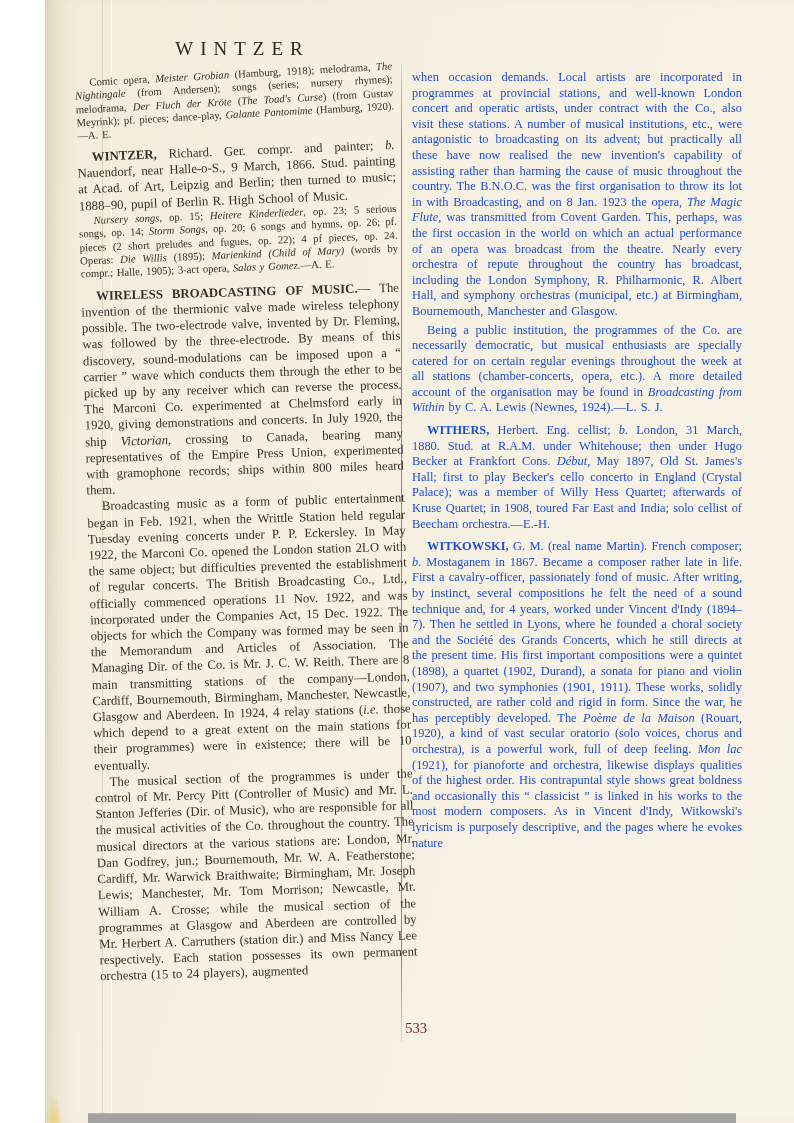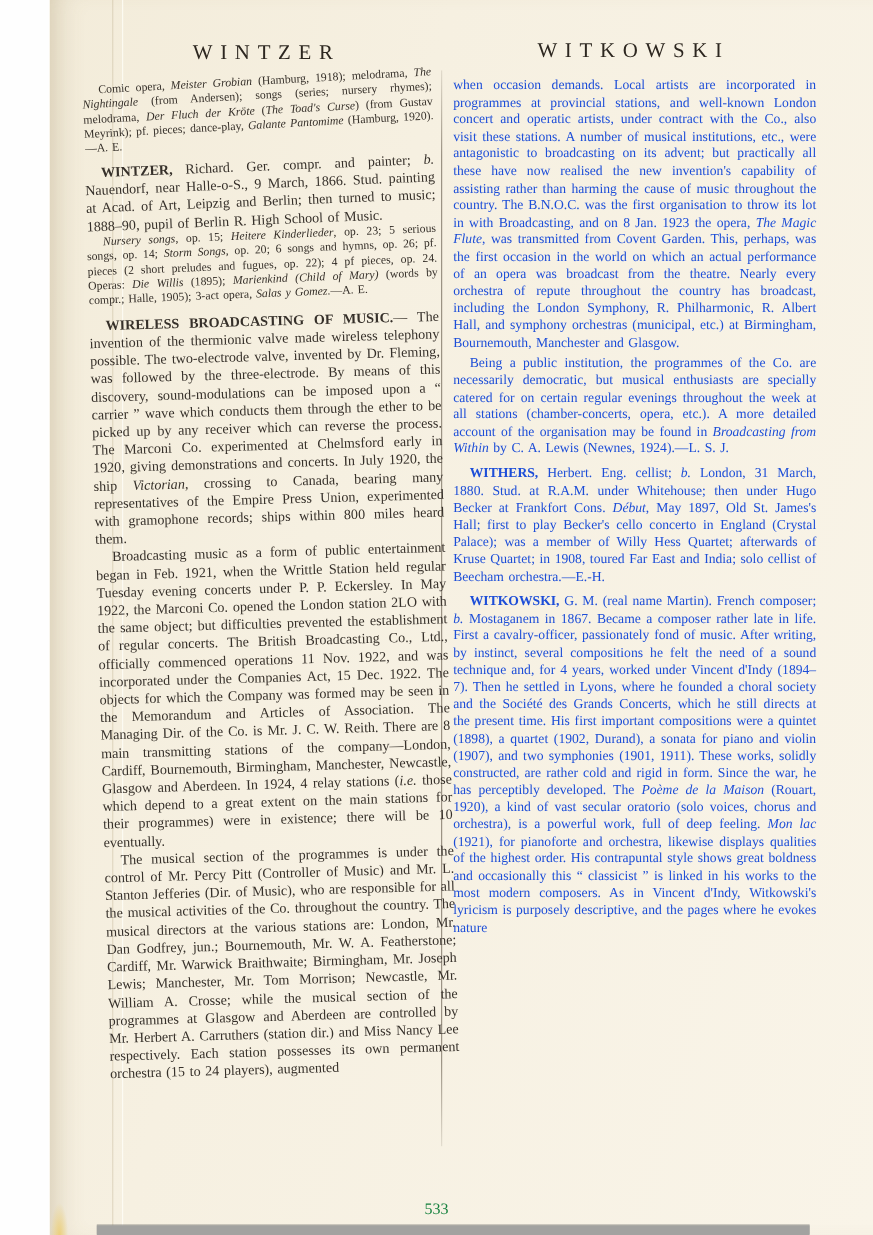--- a/index.html
+++ b/index.html
@@ -36,35 +36,34 @@
              word-spacing:1px;color:#1d4ed8;}
   .small{font-size:10.7px;line-height:13.3px;text-indent:14px;}
   .entry{margin-top:7px !important;}
   .gap-sm{margin-top:3px !important;}
   .noindent{text-indent:0 !important;}
   .tilt2{transform:rotate(-1.5deg);transform-origin:0 50%;display:block;}
   .tilt1{transform:rotate(-0.7deg);transform-origin:0 50%;display:block;}
   .it{font-style:italic;}
   .bd{font-weight:bold;}
   
-  .page-number{position:absolute;left:386px;top:1092px;width:60px;
-               font-size:14.5px;color:#15803d;}
+  .page-number{position:absolute;left:386px;top:1020px;width:60px;text-align:center;
+               font-size:14.5px;color:#7f1d1d;}
 </style>
 </head>
 <body>
 
 <div id="stage">
   <div class="scan-strip"></div>
   <div class="paper">
     <div class="crease c1"></div>
     <div class="crease c2"></div>
   </div>
 
   <div class="running-head rh-left">WINTZER</div>
-  <div class="running-head rh-right">WITKOWSKI</div>
 
   <div class="divider"></div>
 
   <div class="col col-left">
       <p class="small tilt2"><span>Comic opera, </span><span class="it">Meister Grobian</span><span> (Hamburg, 1918); melodrama, </span><span class="it">The Nightingale</span><span> (from Andersen); songs (series; nursery rhymes); melodrama, </span><span class="it">Der Fluch der Kröte</span><span> (</span><span class="it">The Toad's Curse</span><span>) (from Gustav Meyrink); pf. pieces; dance-play, </span><span class="it">Galante Pantomime</span><span> (Hamburg, 1920).—A. E.</span></p>
       <p class="entry tilt1"><span class="bd">WINTZER,</span><span> Richard.  Ger. compr. and painter; </span><span class="it">b.</span><span> Nauendorf, near Halle-o-S., 9 March, 1866. Stud. painting at Acad. of Art, Leipzig and Berlin;  then turned to music;  1888–90, pupil of Berlin R. High School of Music.</span></p>
       <p class="small tilt1"><span class="it">Nursery songs</span><span>, op. 15;  </span><span class="it">Heitere Kinderlieder</span><span>, op. 23;  5 serious songs, op. 14;  </span><span class="it">Storm Songs</span><span>, op. 20; 6 songs and hymns, op. 26;  pf. pieces (2 short preludes and fugues, op. 22);  4 pf pieces, op. 24. Operas:  </span><span class="it">Die Willis</span><span> (1895);   </span><span class="it">Marienkind  (Child of Mary)</span><span> (words by compr.; Halle, 1905);  3-act opera, </span><span class="it">Salas y Gomez</span><span>.—A. E.</span></p>
       <p class="entry"><span class="bd">WIRELESS BROADCASTING OF MUSIC.</span><span>— The  invention  of  the  thermionic  valve made wireless telephony possible.  The two-electrode valve, invented by Dr. Fleming, was followed by the three-electrode.  By means of this discovery, sound-modulations can be imposed upon a “ carrier ” wave which conducts them through the ether to be picked up by any receiver which can reverse the process.  The Marconi Co. experimented at Chelmsford early in 1920, giving demonstrations and concerts.  In July 1920, the ship </span><span class="it">Victorian</span><span>, crossing to Canada, bearing many representatives of the Empire Press Union, experimented with gramophone records;  ships within 800 miles heard them.</span></p>
       <p><span>Broadcasting music as a form of public entertainment began in Feb. 1921, when the Writtle Station held regular Tuesday evening concerts under P. P. Eckersley.  In May 1922, the Marconi Co. opened the London station 2LO with the same object;  but difficulties prevented the establishment of regular concerts.  The British Broadcasting Co., Ltd., officially commenced operations 11 Nov. 1922, and was incorporated under the Companies Act, 15 Dec. 1922.  The objects for which the Company was formed may be seen in the Memorandum and Articles of Association.  The Managing Dir. of the Co. is Mr. J. C. W. Reith.  There are 8 main transmitting stations of the company—London, Cardiff, Bournemouth, Birmingham, Manchester, Newcastle, Glasgow and Aberdeen.  In 1924, 4 relay stations (</span><span class="it">i.e.</span><span> those which depend to a great extent on the main stations for their programmes) were in existence;  there will be 10 eventually.</span></p>
       <p><span>The musical section of the programmes is under the control of Mr. Percy Pitt (Controller of Music) and Mr. L. Stanton Jefferies (Dir. of Music), who are responsible for all the musical activities of the Co. throughout the country.  The musical directors at the various stations are:  London, Mr. Dan Godfrey, jun.;  Bournemouth, Mr. W. A. Featherstone;  Cardiff, Mr. Warwick Braithwaite;  Birmingham, Mr. Joseph Lewis;  Manchester, Mr. Tom Morrison;  Newcastle, Mr. William A. Crosse;  while the musical section of the programmes at Glasgow and Aberdeen are controlled by Mr. Herbert A. Carruthers (station dir.) and Miss Nancy Lee respectively.  Each station possesses its own permanent orchestra (15 to 24 players), augmented</span></p>

